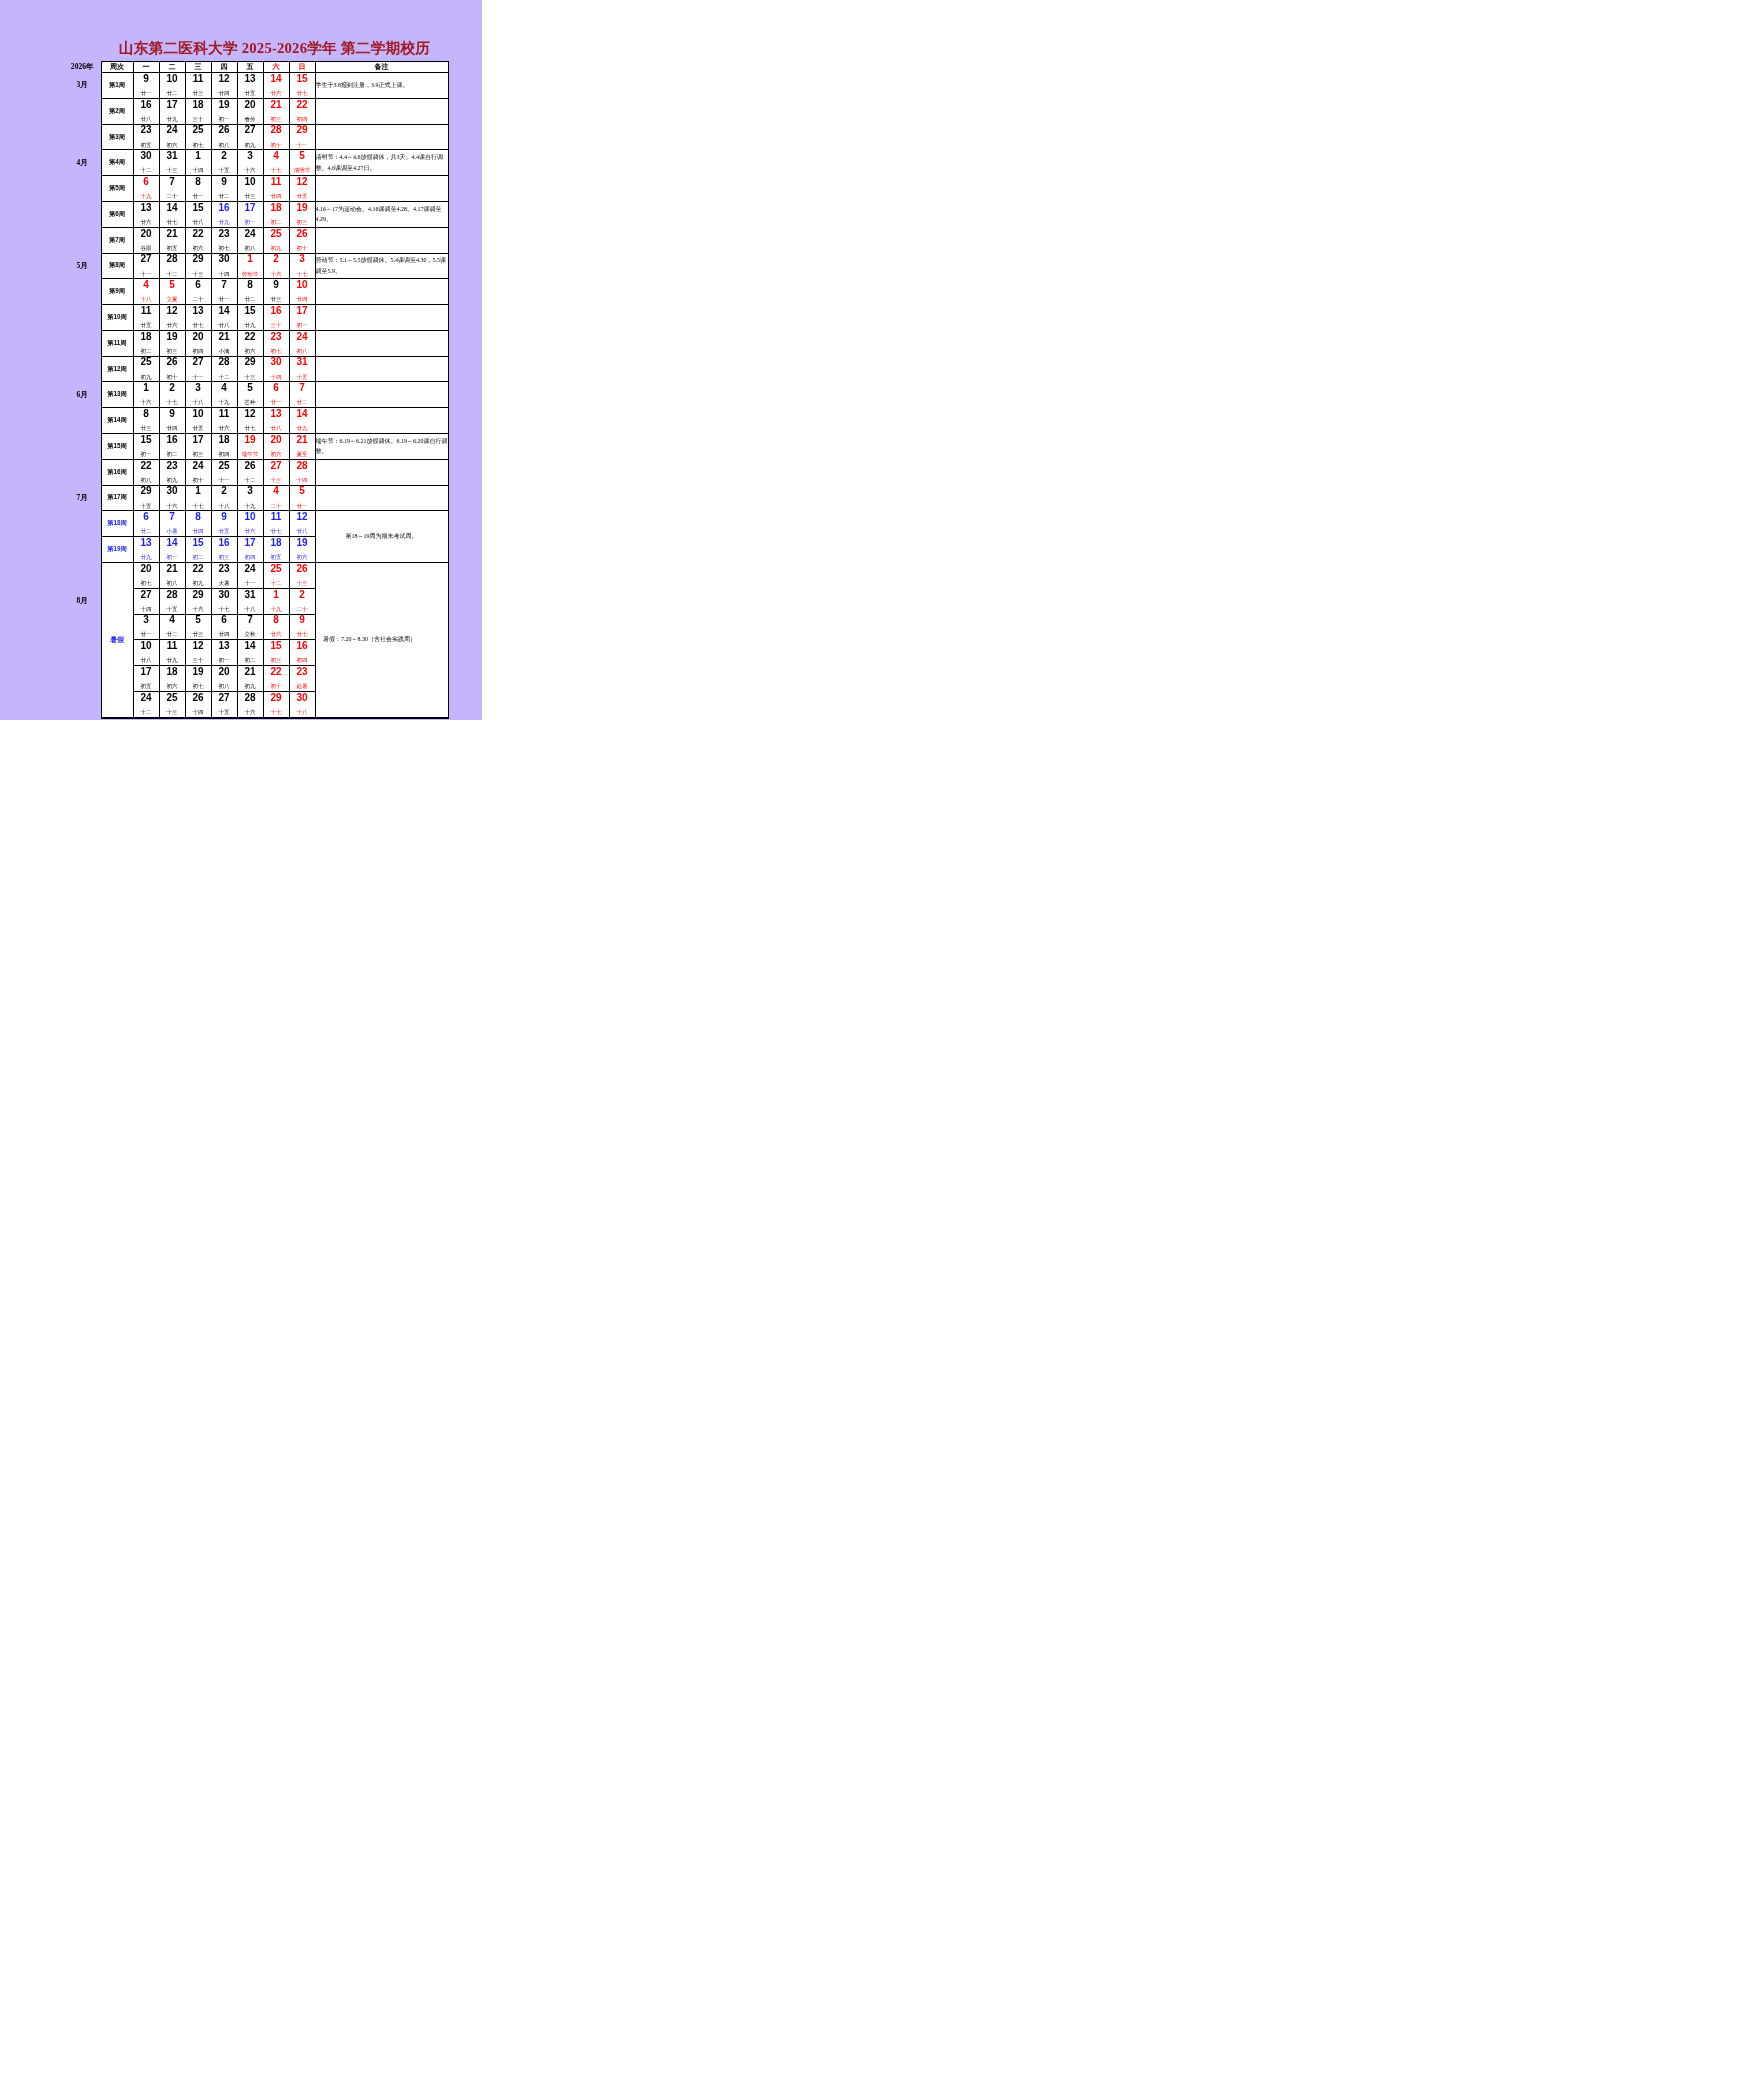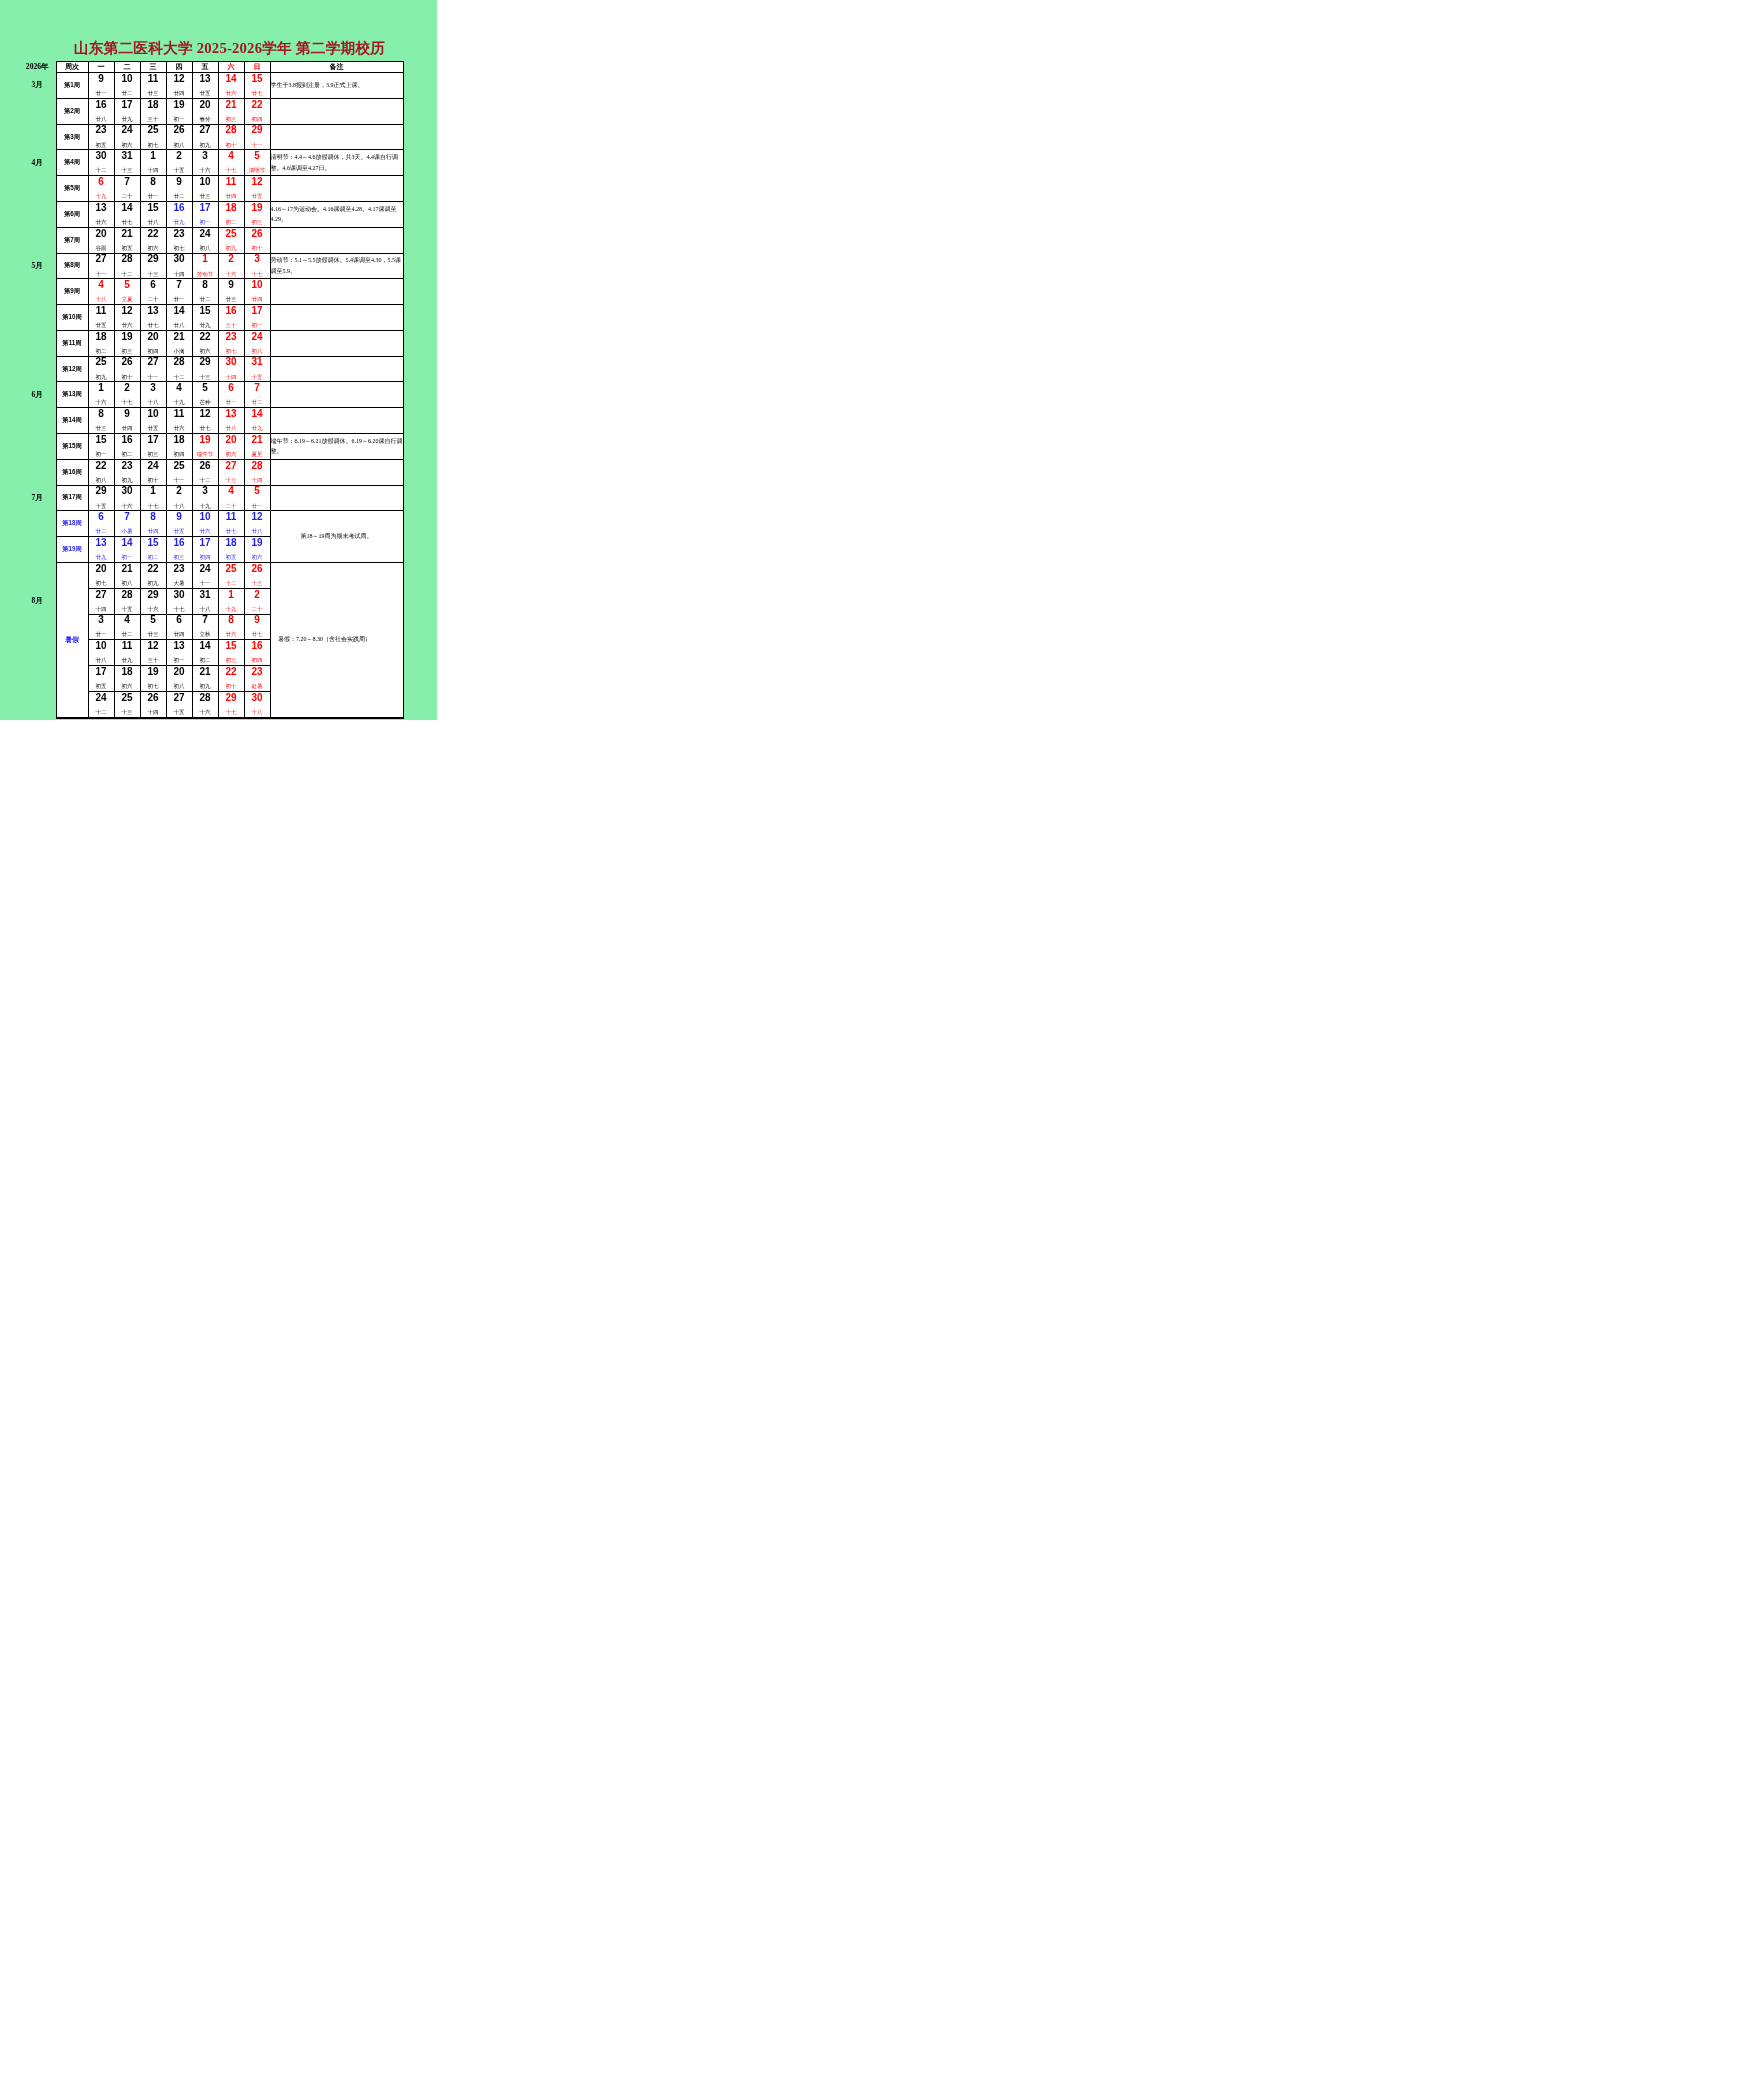--- a/index.html
+++ b/index.html
@@ -1,22 +1,23 @@
 <!DOCTYPE html>
 <html style="font-size:6.7px"><head>
 <meta charset="utf-8">
 <style>
   html,body{margin:0;padding:0;background:#ffffff;}
   .page{
     position:relative;
     width:437px;
     min-height:720px;
-    background:#86efac;
+    background:#c4b5fd;
     font-family:"Liberation Serif", serif;
     color:#000;
+    padding-left:45px;
   }
   .title-wrap{margin-left:22px;padding-top:40px;text-align:center;}
   .title-wrap h1{
     margin:0;
     font-size:14.7px;
     line-height:1.15;
     font-weight:bold;
     font-family:"Liberation Serif", serif;
     letter-spacing:0.2px;
   }

